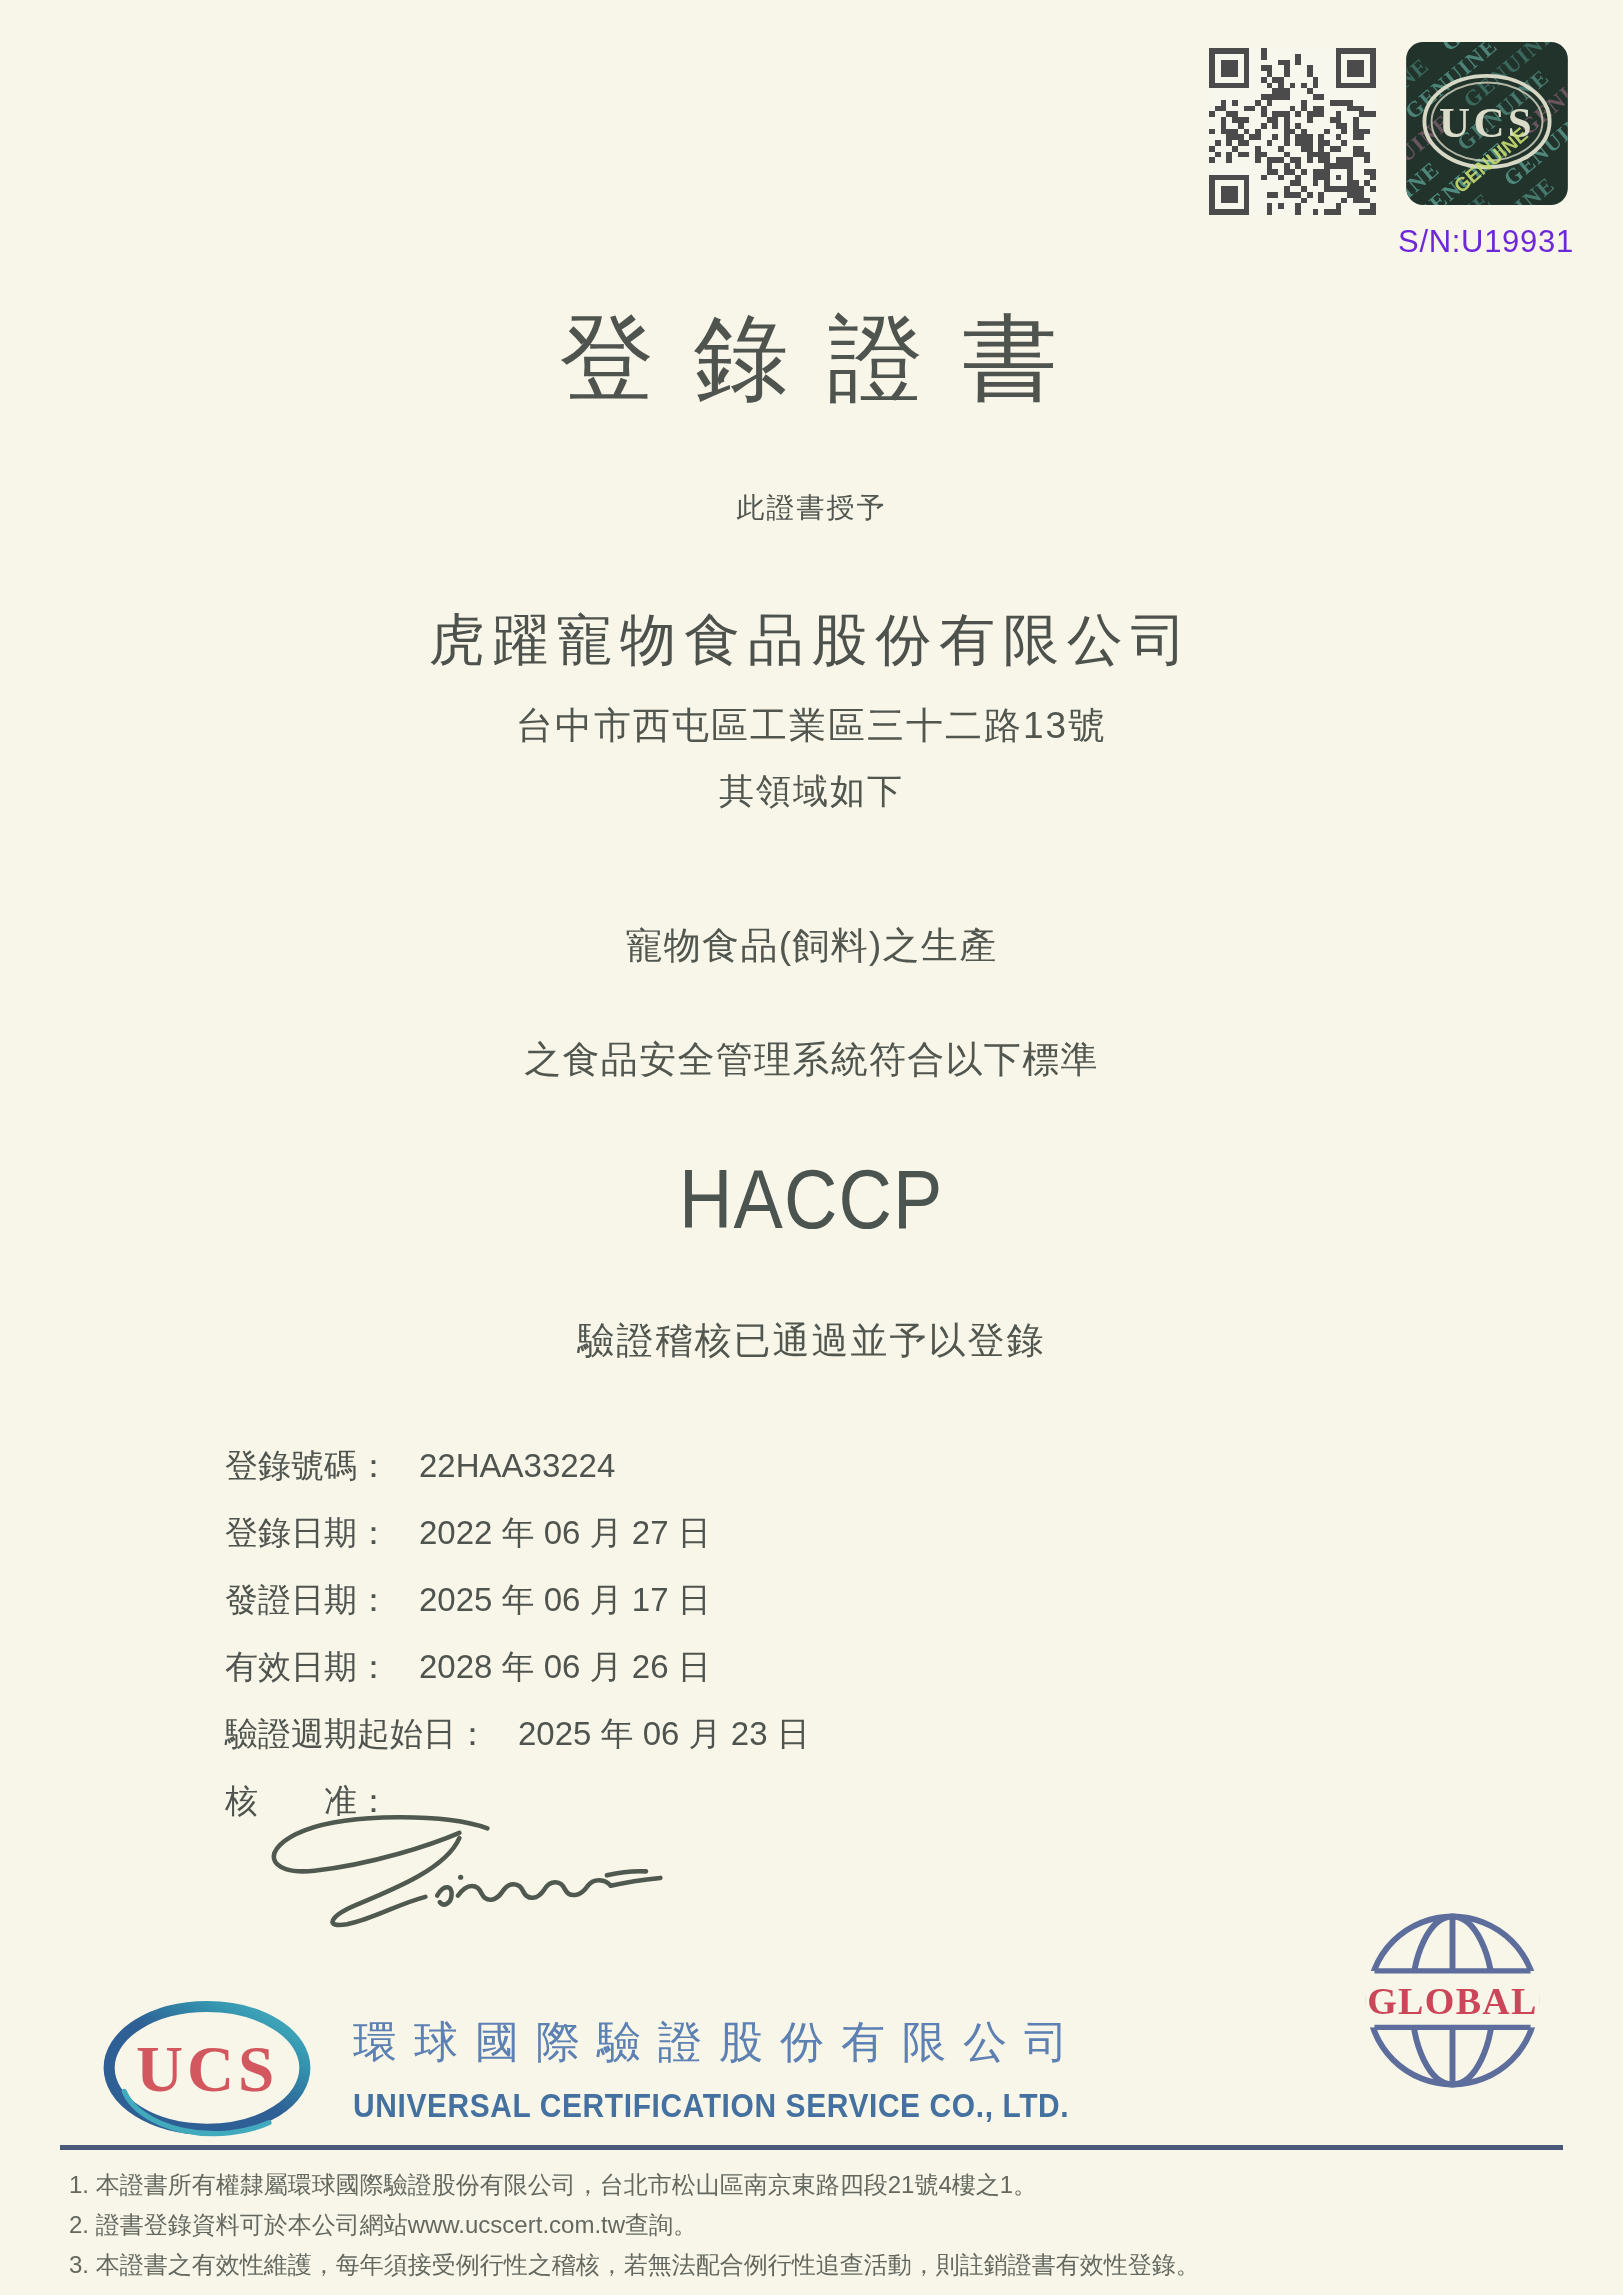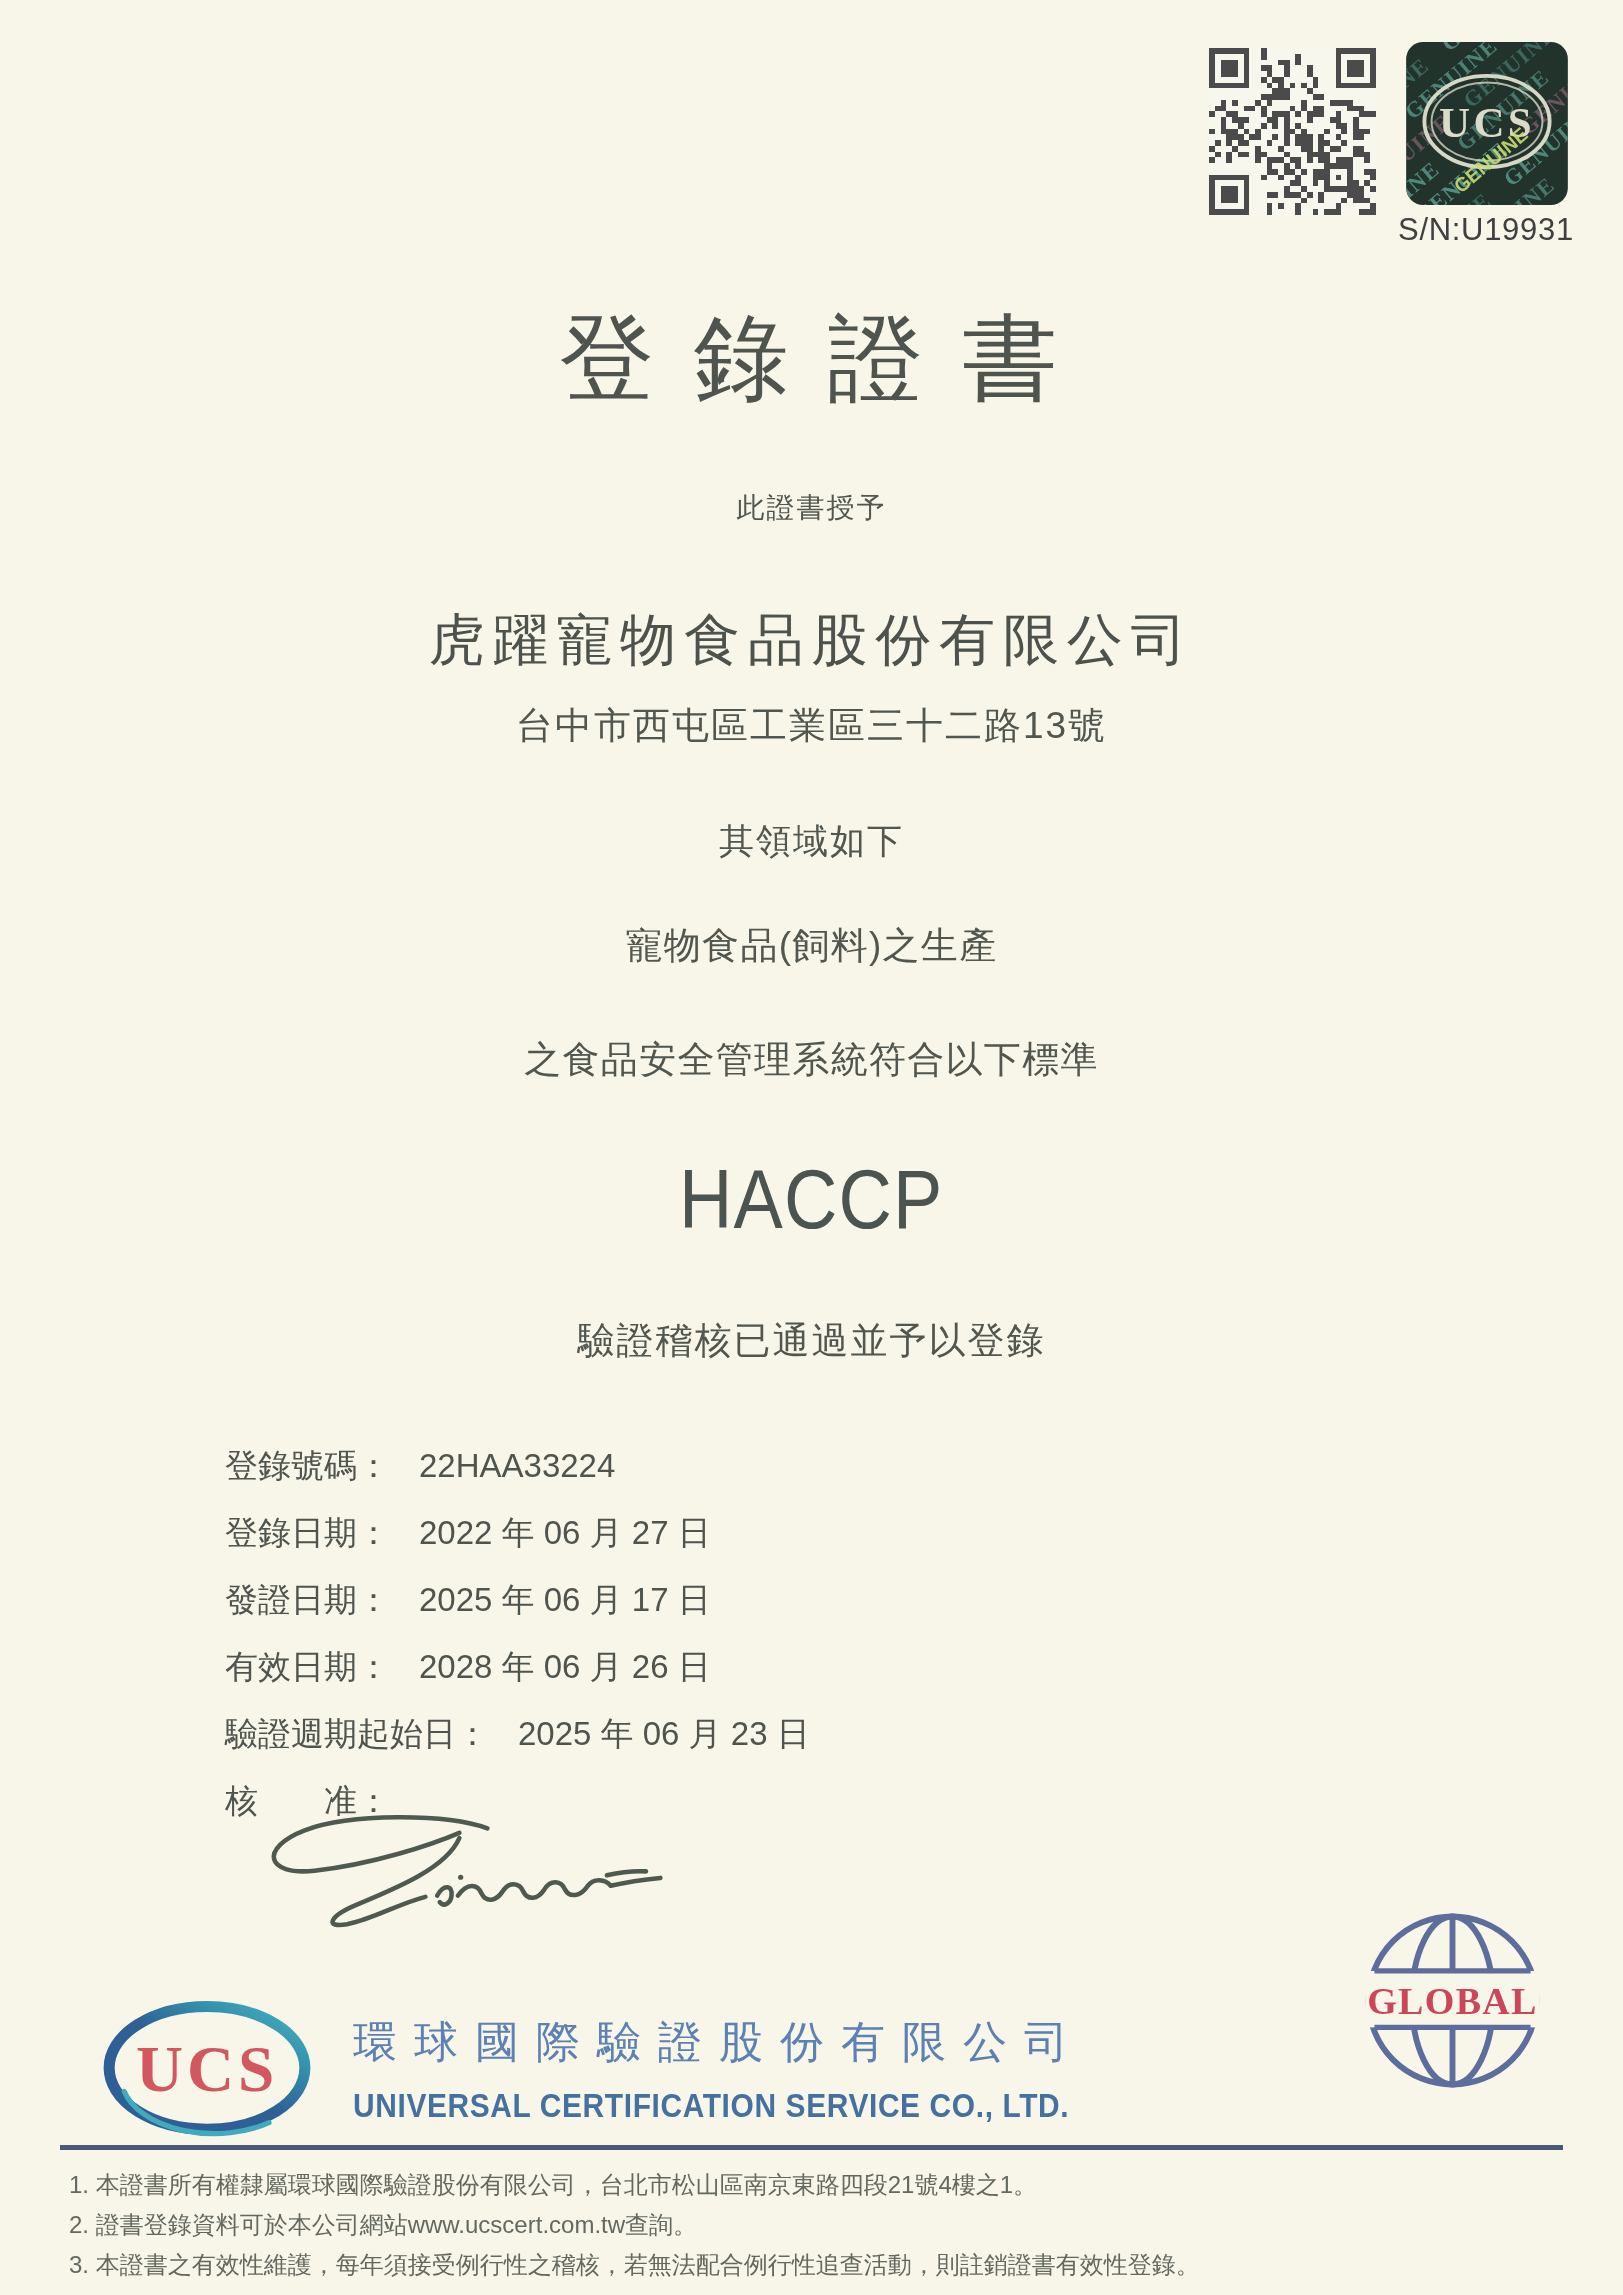--- a/index.html
+++ b/index.html
@@ -5,31 +5,31 @@
   * { margin:0; padding:0; box-sizing:border-box; }
   html,body { background:#f8f6e9; }
   .page {
     position:relative; width:1623px; height:2295px;
     background:#f8f6e9;
     font-family:"Liberation Sans","DejaVu Sans",sans-serif;
     color:#51564f; overflow:hidden;
   }
   .c { position:absolute; left:0; right:0; text-align:center; }
   .serial {
-    position:absolute; left:1398px; top:212px; width:196px;
-    font-size:31px; letter-spacing:0.7px; color:#404040;
+    position:absolute; left:1398px; top:224px; width:196px;
+    font-size:31px; letter-spacing:0.7px; color:#6d28d9;
   }
   .title {
     top:296px; font-size:95px; letter-spacing:6.5px; color:#4f544f;
     font-weight:500; white-space:nowrap;
   }
   .award-intro  { top:489px;  font-size:28px; letter-spacing:2px; }
   .company-name { top:603px;  font-size:56px; letter-spacing:7.8px; color:#4d524d; white-space:nowrap; }
   .company-addr { top:701px; font-size:37px; letter-spacing:2px; }
-  .scope-intro  { top:818px; font-size:35px; letter-spacing:2px; }
+  .scope-intro  { top:768px; font-size:35px; letter-spacing:2px; }
   .scope        { top:921px; font-size:37px; letter-spacing:1.3px; }
   .std-intro    { top:1035px; font-size:37px; letter-spacing:1.3px; }
   .standard     { top:1151px; font-size:84px; color:#4c5450; }
   .standard span{ display:inline-block; transform:scaleX(0.88); letter-spacing:1.3px; }
   .statement    { top:1316px; font-size:37px; letter-spacing:2px; }
   .details { position:absolute; left:225px; top:1444px; font-size:33px; color:#4f544f; }
   .details .row { margin-bottom:22px; white-space:nowrap; }
   .details .lbl { display:inline-block; }
   .details .w4  { min-width:194px; }
   .details .gap { margin-left:29px; }

